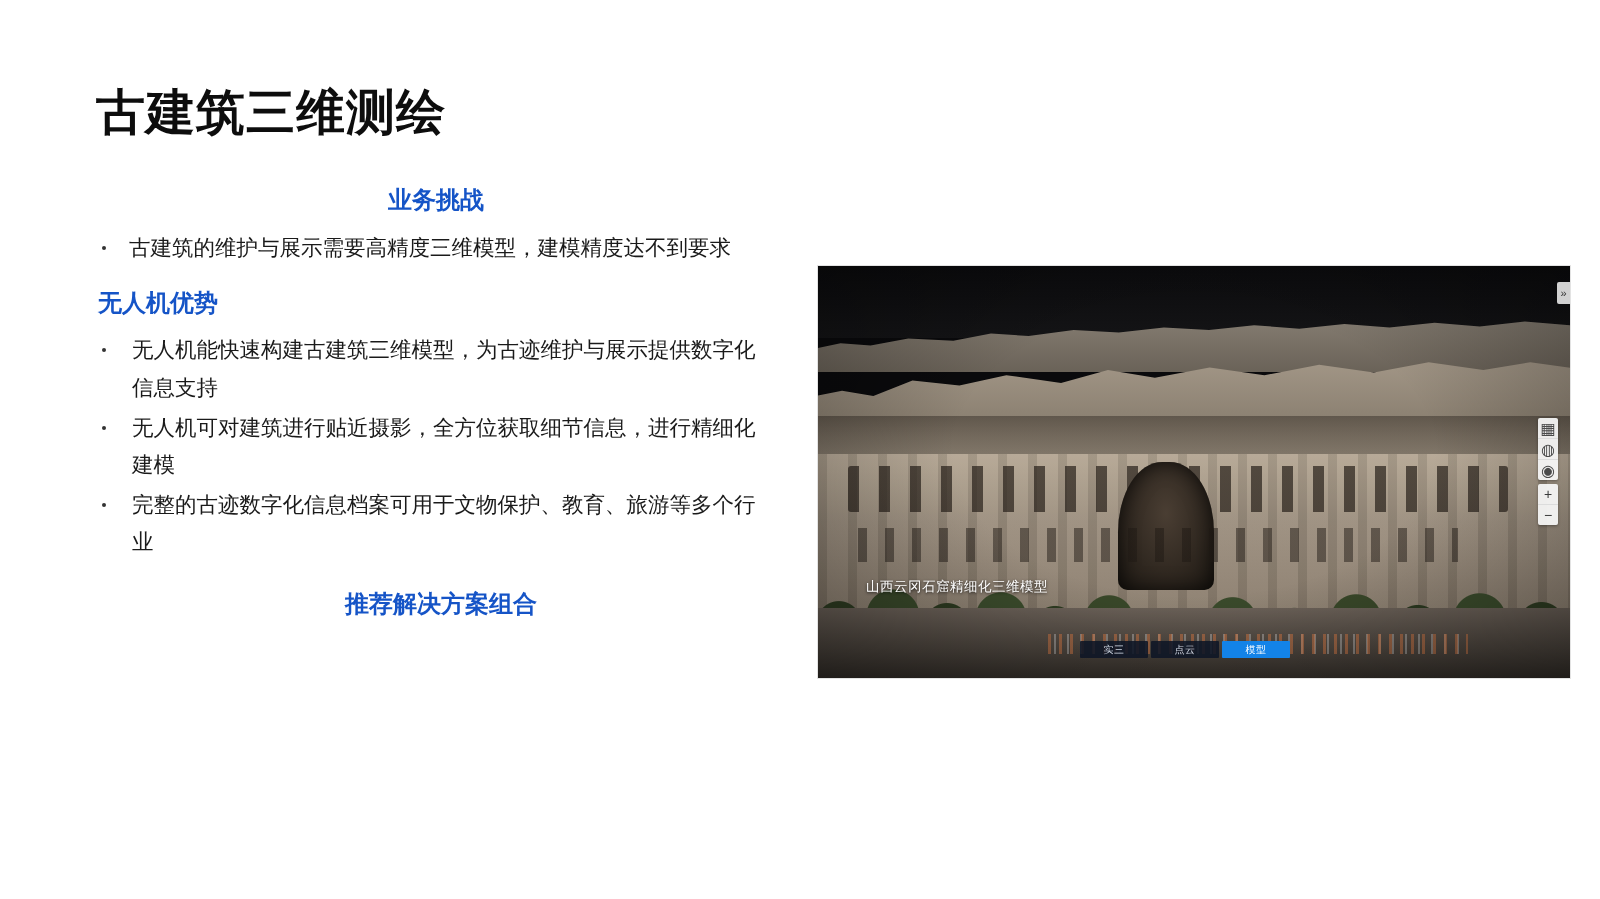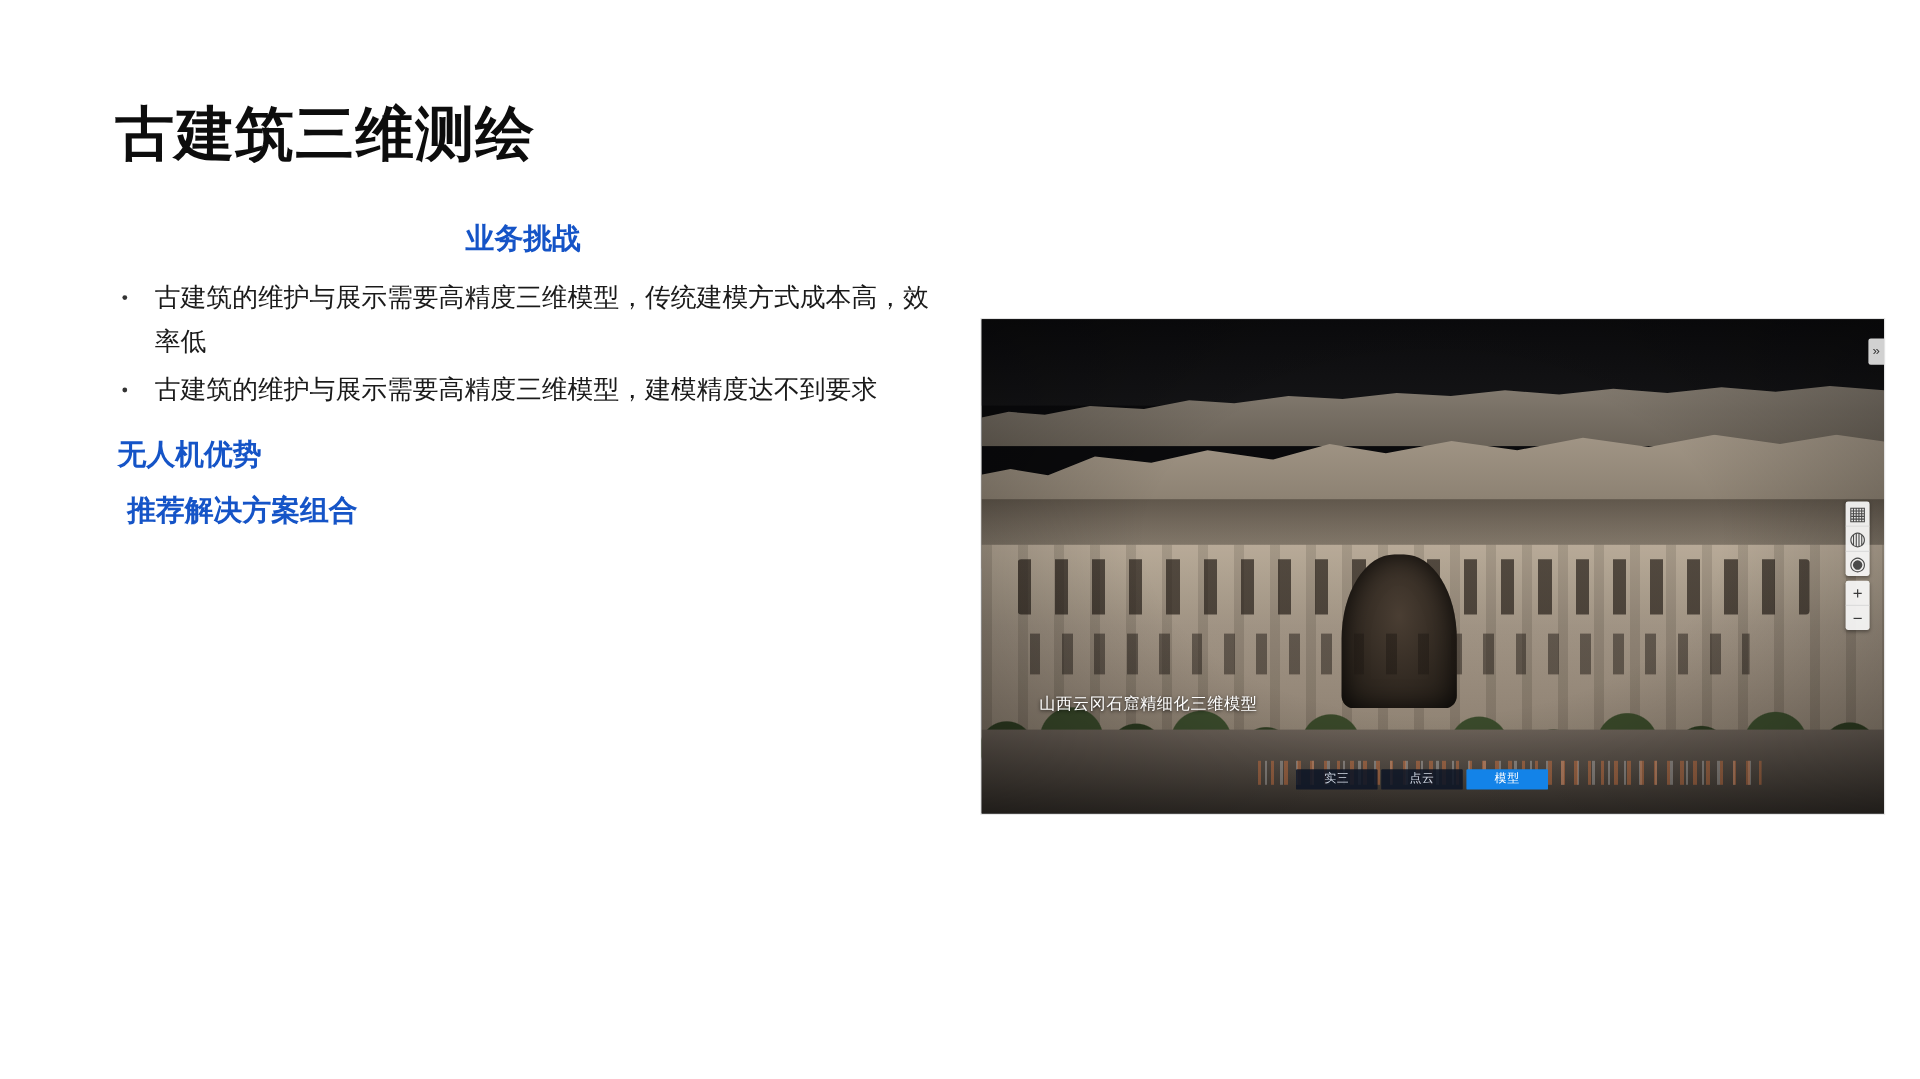--- a/index.html
+++ b/index.html
@@ -71,21 +71,21 @@
     top: 16px;
     width: 4px;
     height: 4px;
     border-radius: 50%;
     background: #333;
   }
   .bullet-list.wide li { padding-left: 36px; }
 
   .group-challenge { margin-bottom: 6px; }
   .group-advantage { margin-bottom: 4px; }
-  .group-solution  { margin-bottom: 0; }
+  .group-solution  { margin-bottom: 0; text-align: center; }
 
   .heading-gap-a { margin-top: -6px; }
   .heading-gap-b { margin-top: 12px; }
 
   
   .viewer {
     position: absolute;
     left: 818px;
     top: 266px;
     width: 752px;
@@ -323,27 +323,31 @@
 
 <div class="slide">
 
   <div class="left-col">
 
     <h1 class="slide-title">古建筑三维测绘</h1>
 
     <div class="group-challenge">
       <h2 class="section-heading indent-1">业务挑战</h2>
       <ul class="bullet-list">
-        <li>古建筑的维护与展示需要高精度三维模型，传统建模方式成本高，效率低</li>
         <li>古建筑的维护与展示需要高精度三维模型，建模精度达不到要求</li>
       </ul>
     </div>
 
     <div class="group-advantage">
       <h2 class="section-heading indent-2 heading-gap-a">无人机优势</h2>
+      <ul class="bullet-list wide">
+        <li>无人机能快速构建古建筑三维模型，为古迹维护与展示提供数字化信息支持</li>
+        <li>无人机可对建筑进行贴近摄影，全方位获取细节信息，进行精细化建模</li>
+        <li>完整的古迹数字化信息档案可用于文物保护、教育、旅游等多个行业</li>
+      </ul>
     </div>
 
     <div class="group-solution">
       <h2 class="section-heading indent-3 heading-gap-b">推荐解决方案组合</h2>
     </div>
 
   </div>
 
   <div class="viewer">
     <div class="sky"></div>

